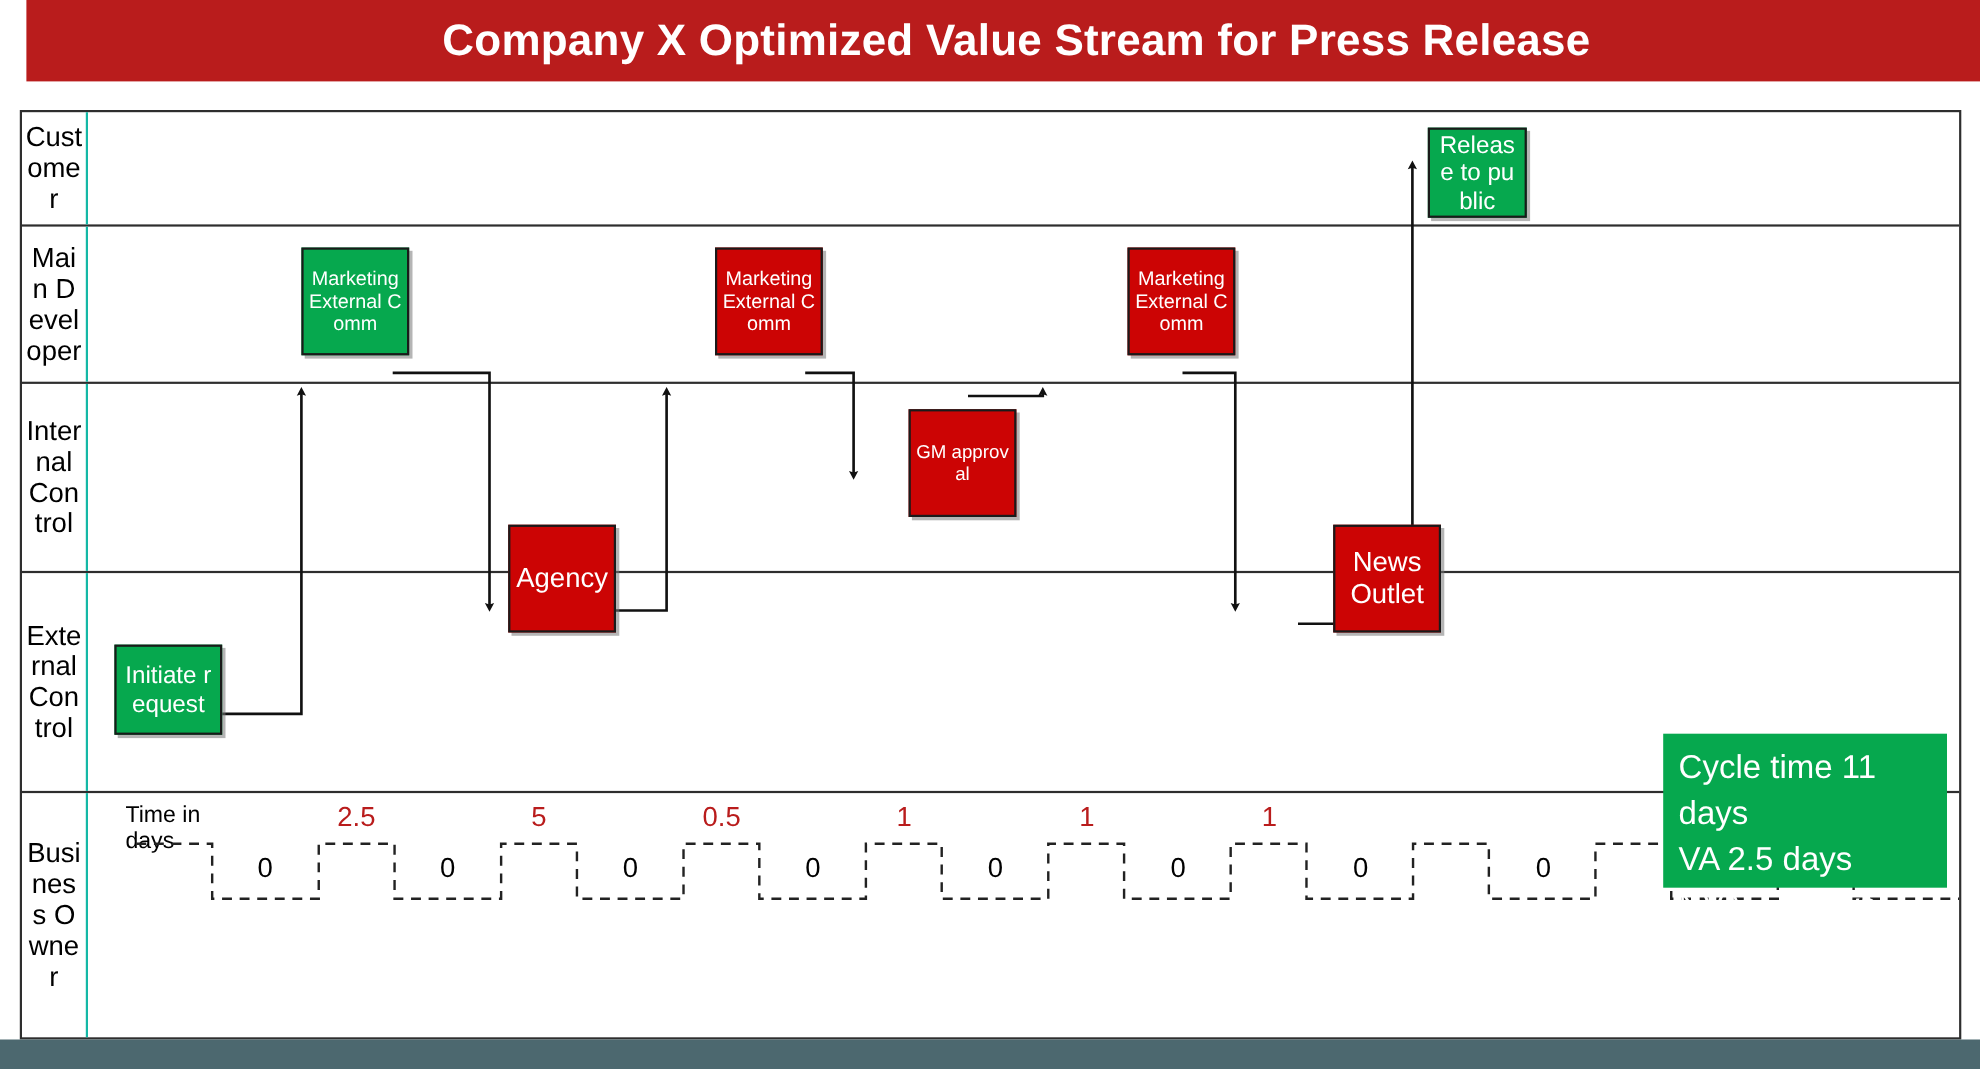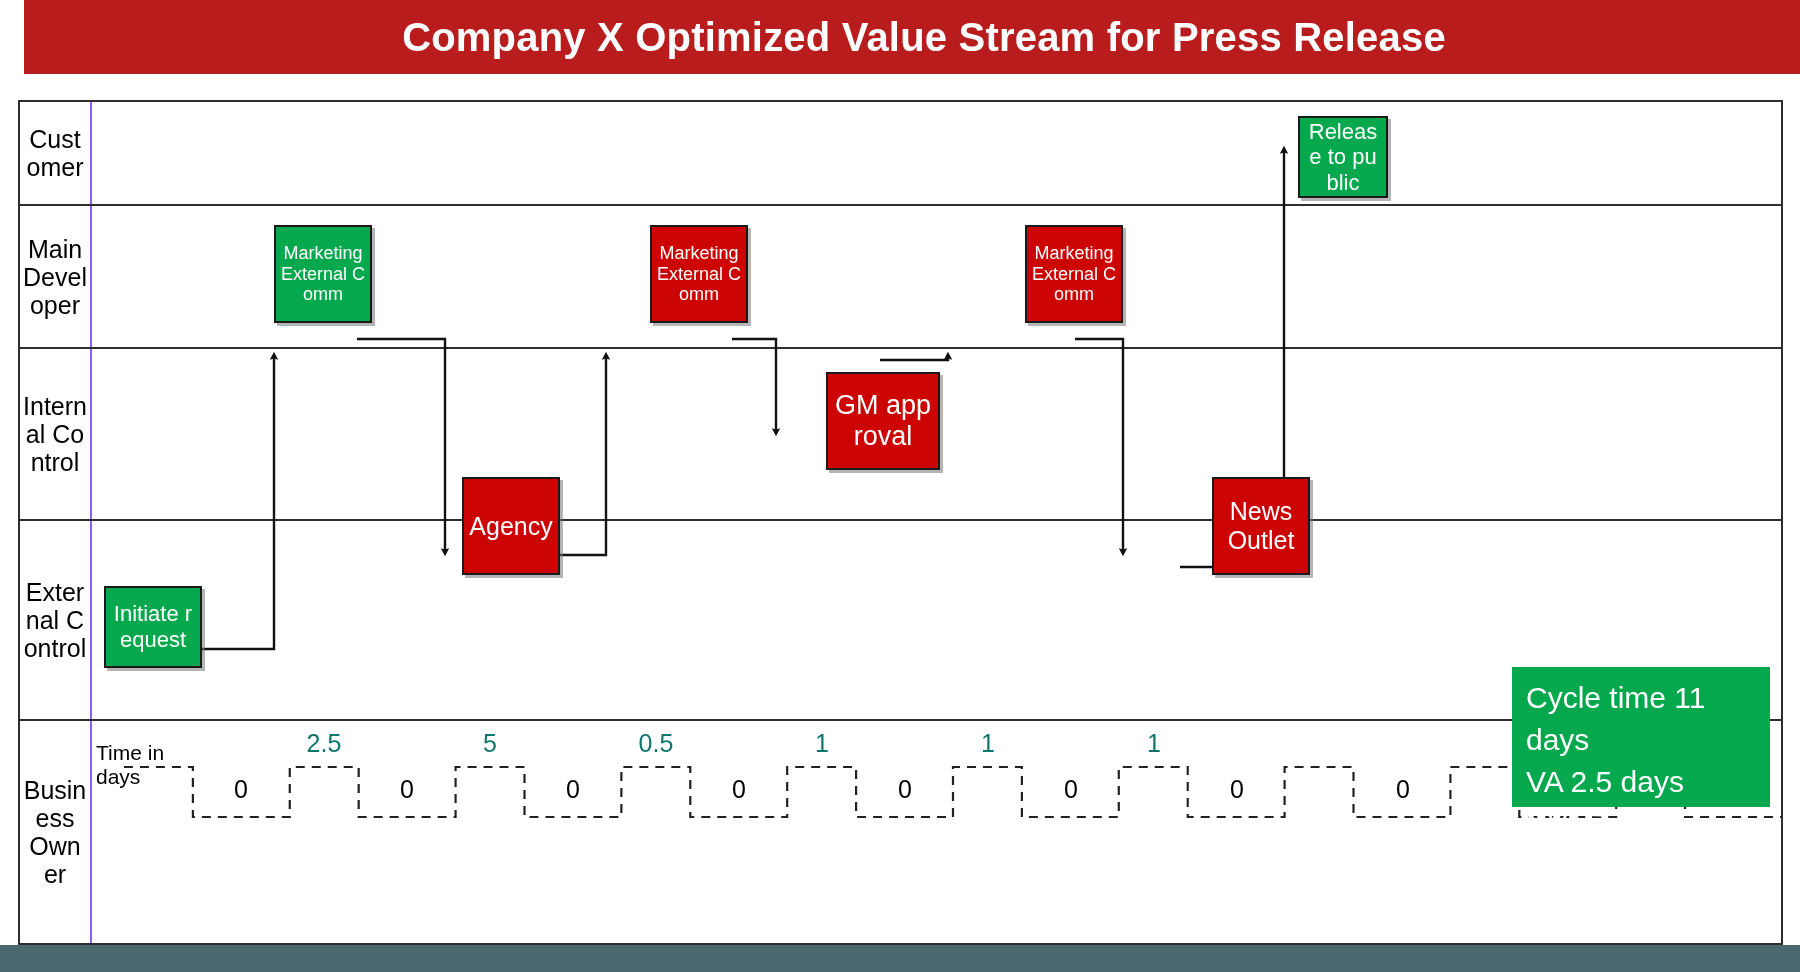--- a/index.html
+++ b/index.html
@@ -20,22 +20,22 @@
   
   #board{
     position:absolute;left:18px;top:100px;width:1765px;height:845px;
     border:2px solid #2e2e2e;box-sizing:border-box;background:#fff;
   }
 
   
   .lane{position:absolute;left:0;width:100%;box-sizing:border-box;border-bottom:2px solid #2e2e2e;}
   .lane.last{border-bottom:none;}
   .lane-label{
-    position:absolute;left:0;top:0;width:72px;height:100%;
-    box-sizing:border-box;border-right:2px solid #8b5cf6;
+    position:absolute;left:0;top:0;width:60px;height:100%;
+    box-sizing:border-box;border-right:2px solid #14b8a6;
     display:flex;align-items:center;justify-content:center;text-align:center;
     font-size:25px;color:#000;line-height:1.12;word-break:break-all;
     padding:2px 3px;overflow:hidden;
   }
   .lane-body{position:absolute;left:76px;top:0;right:0;height:100%;}
 
   
   #wires{position:absolute;left:0;top:0;width:1765px;height:845px;pointer-events:none;}
 
   
@@ -56,21 +56,21 @@
     padding:10px 14px 12px 14px;box-sizing:border-box;
     font-size:30px;line-height:1.40;
   }
 
   
   #timeline{position:absolute;left:0;top:0;width:100%;height:100%;}
   #ladder{position:absolute;left:0;top:0;width:100%;height:100%;}
   .tl-label{
     position:absolute;font-size:21px;color:#000;line-height:1.12;text-align:left;white-space:pre-line;
   }
-  .tl-up{position:absolute;font-size:25px;color:#0f766e;text-align:center;transform:translateX(-50%);}
+  .tl-up{position:absolute;font-size:25px;color:#b91c1c;text-align:center;transform:translateX(-50%);}
   .tl-dn{position:absolute;font-size:25px;color:#000;text-align:center;transform:translateX(-50%);}
 
   
   #footer{position:absolute;left:0;top:945px;width:1800px;height:27px;background:#4C686F;}
 </style>
 </head>
 <body>
 
 <div id="stage">
 
@@ -98,21 +98,21 @@
     <div class="lane" style="top:419px;height:200px;">
       <div class="lane-label">External Control</div>
       <div class="lane-body"></div>
     </div>
 
     <div class="lane last" style="top:619px;height:222px;">
       <div class="lane-label">Business Owner</div>
       <div class="lane-body">
 
         <div id="timeline">
-          <div class="tl-label" style="left:0;top:8px;margin-top:12px;">Time in
+          <div class="tl-label" style="left:18px;top:8px;">Time in
 days</div>
 
           <svg id="ladder" viewBox="0 0 1687 222" preserveAspectRatio="none">
             <path d="M 28 46
                      L 97 46  L 97 96  L 194 96  L 194 46
                      L 263 46  L 263 96  L 360 96  L 360 46
                      L 429 46  L 429 96  L 526 96  L 526 46
                      L 595 46  L 595 96  L 692 96  L 692 46
                      L 761 46  L 761 96  L 858 96  L 858 46
                      L 927 46  L 927 96  L 1024 96 L 1024 46
@@ -176,21 +176,21 @@
     </div>
 
     <div class="node red" style="left:630px;top:123px;width:98px;height:98px;font-size:18px;">
       <span>Marketing External Comm</span>
     </div>
 
     <div class="node red" style="left:1005px;top:123px;width:98px;height:98px;font-size:18px;">
       <span>Marketing External Comm</span>
     </div>
 
-    <div class="node red" style="left:806px;top:270px;width:114px;height:98px;font-size:27px;">
+    <div class="node red" style="left:806px;top:270px;width:98px;height:98px;font-size:17px;">
       <span>GM approval</span>
     </div>
 
     <div class="node red" style="left:442px;top:375px;width:98px;height:98px;font-size:25px;">
       <span>Agency</span>
     </div>
 
     <div class="node red" style="left:1192px;top:375px;width:98px;height:98px;font-size:25px;">
       <span>News Outlet</span>
     </div>

